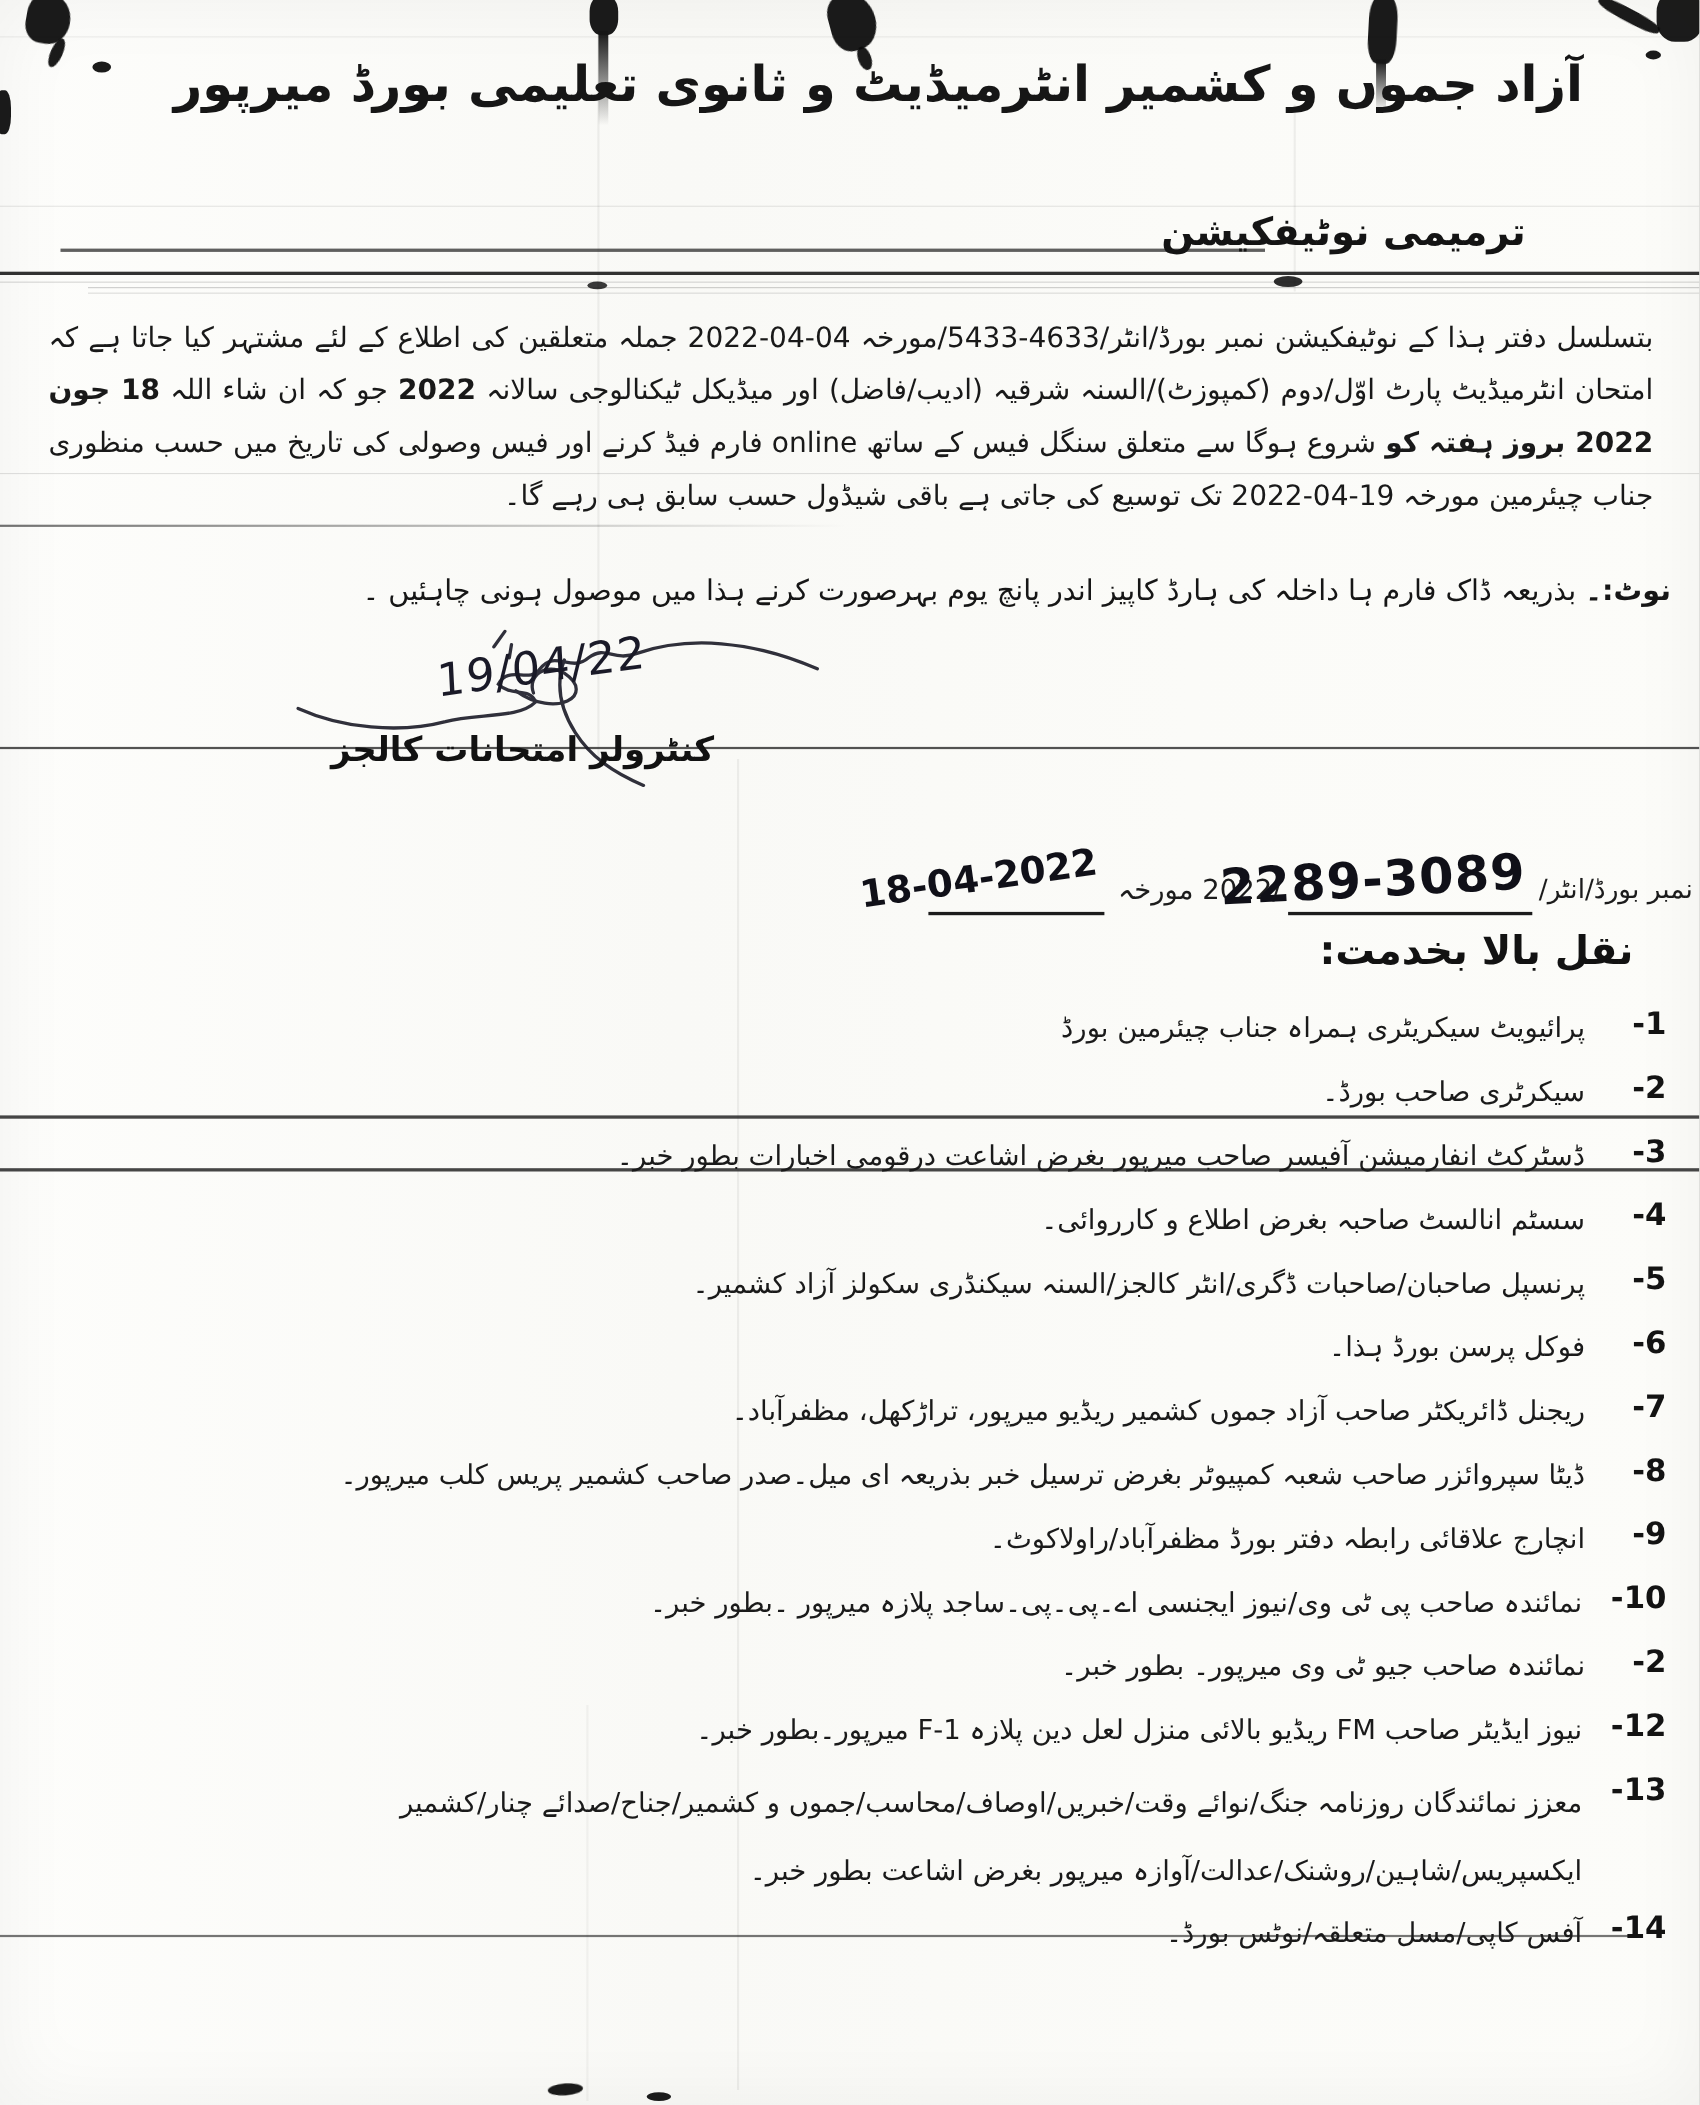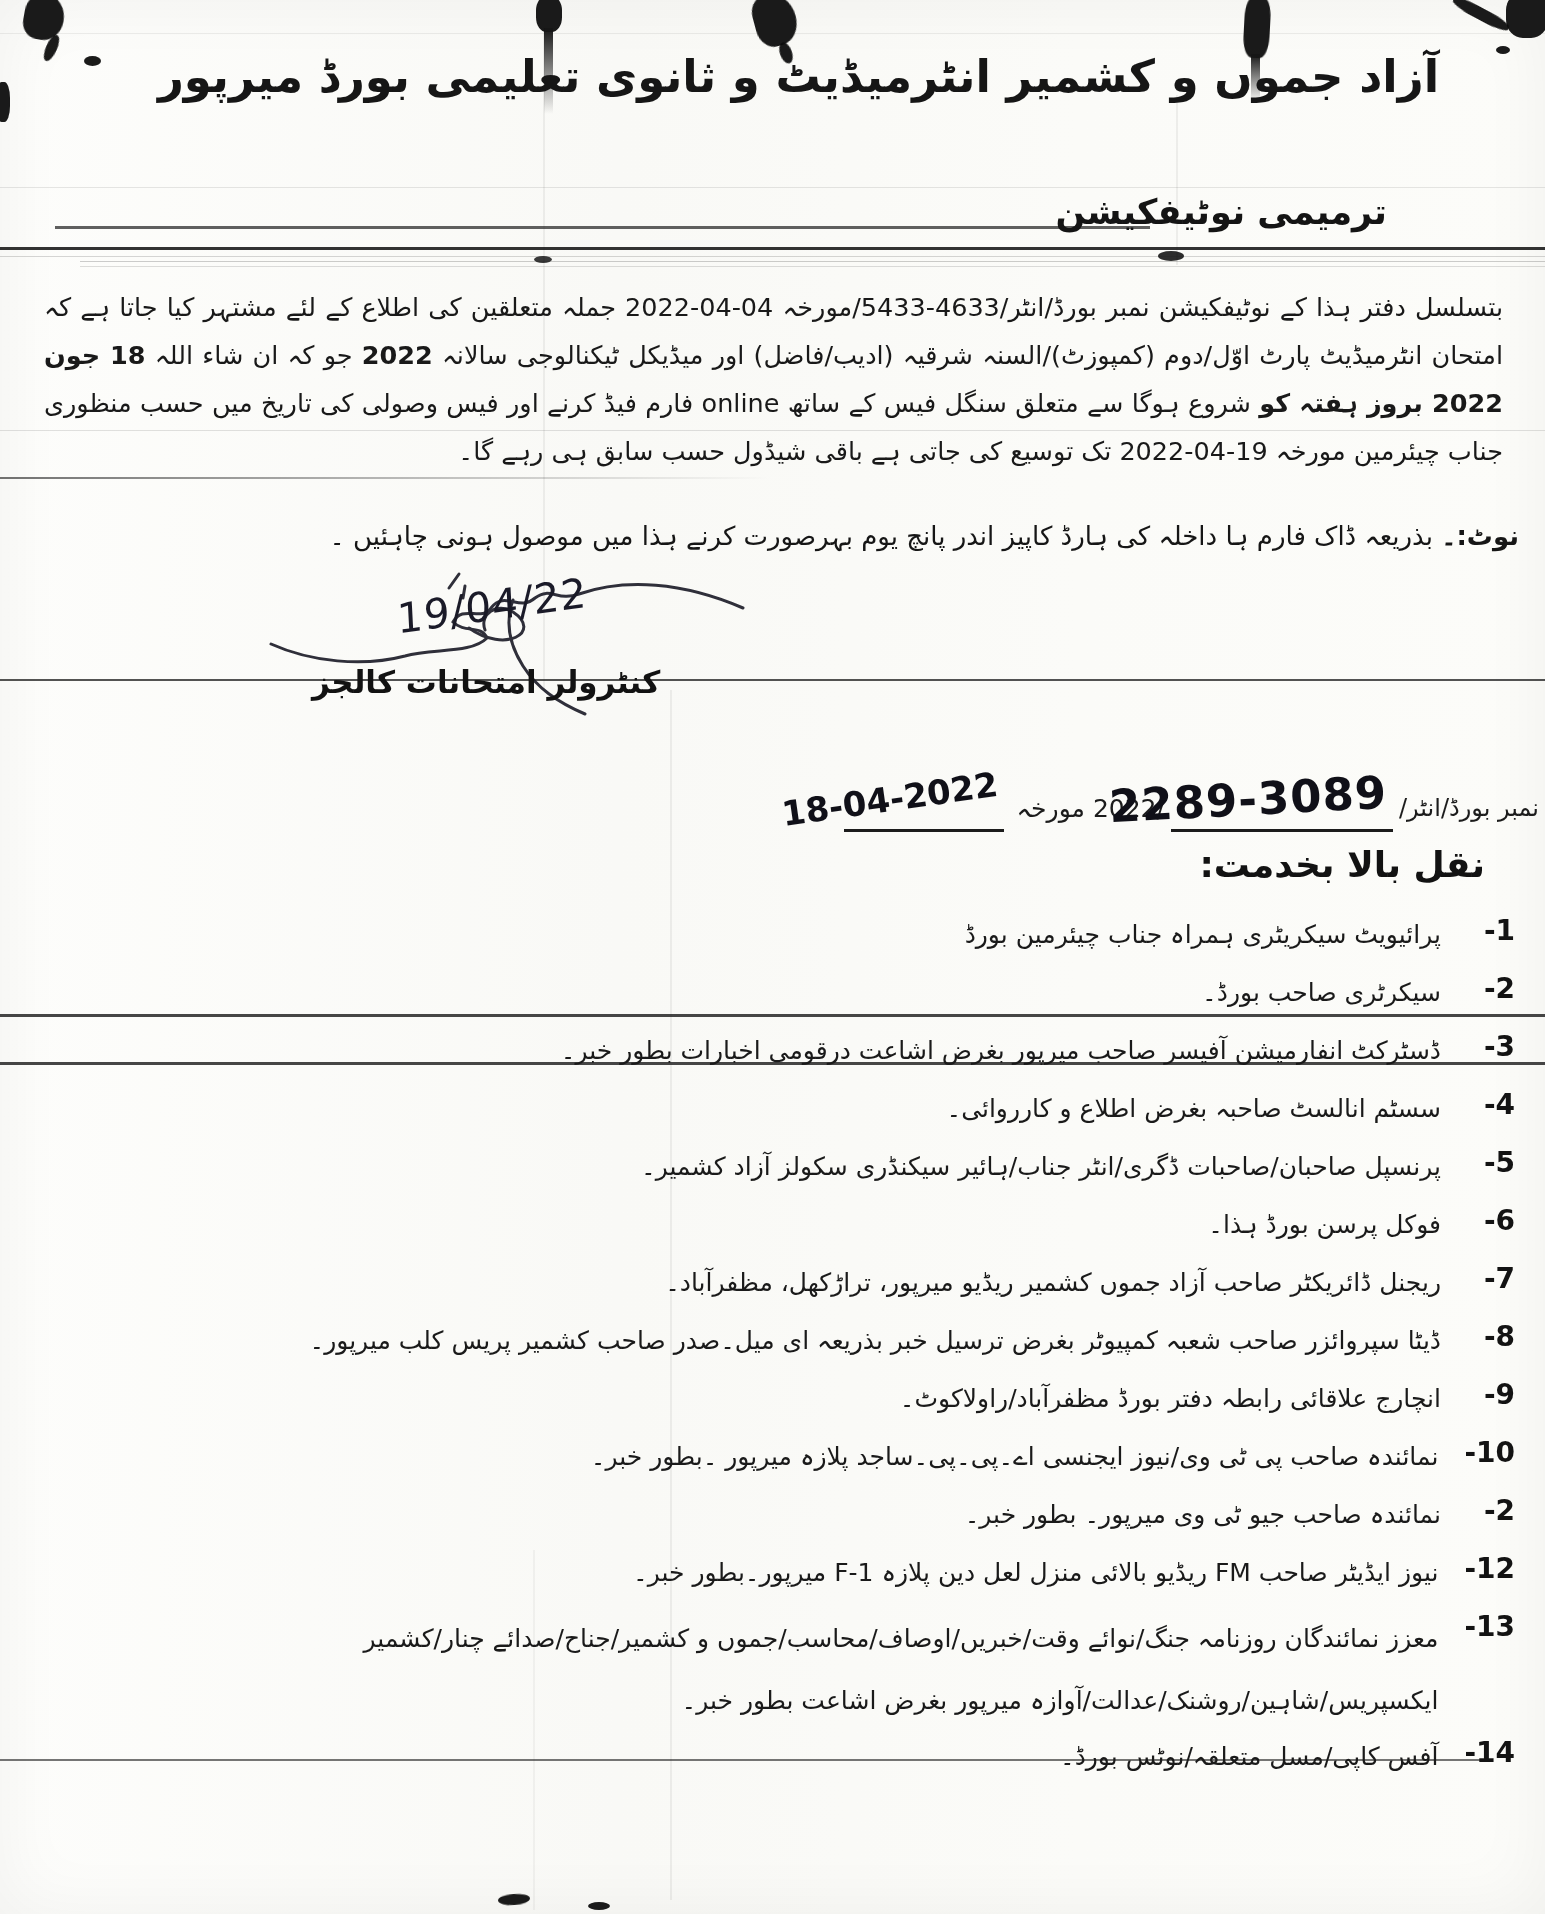--- a/index.html
+++ b/index.html
@@ -22,21 +22,21 @@
   .fade-v{position:absolute;width:9px;background:linear-gradient(#161616,rgba(0,0,0,0));}
   
   .para{position:absolute;top:283px;left:44px;right:42px;font-size:25.5px;line-height:48px;
     text-align:justify;direction:rtl;color:#191919;}
   
   .note{position:absolute;top:521px;right:26px;font-size:26px;direction:rtl;white-space:nowrap;color:#161616;}
   
   .sig-svg{position:absolute;left:213px;top:570px;z-index:2;}
   .sig-date{position:absolute;left:396px;top:582px;font-size:41px;color:#1a1a28;
     transform:rotate(-8deg) skewX(-5deg);letter-spacing:1px;white-space:nowrap;}
-  .controller{position:absolute;top:664px;left:312px;font-size:31px;font-weight:bold;z-index:3;direction:rtl;color:#121212;}
+  .controller{position:absolute;top:664px;left:301px;font-size:31px;font-weight:bold;z-index:3;direction:rtl;color:#121212;}
   .phone{position:absolute;top:778px;left:192px;font-size:30px;font-weight:bold;letter-spacing:.5px;color:#141414;}
   
   .ref-line{position:absolute;top:766px;right:6px;height:66px;display:flex;direction:rtl;
     align-items:flex-end;gap:6px;z-index:2;}
   .ref-label{font-size:24px;padding-bottom:10px;white-space:nowrap;}
   .uwrap{position:relative;border-bottom:3px solid #1c1c1c;height:62px;}
   .uwrap.w1{width:222px;}
   .uwrap.w2{width:160px;margin-right:6px;}
   .hand{position:absolute;bottom:3px;right:6px;font-weight:bold;color:#101018;white-space:nowrap;}
   .hand-ref{font-size:45px;transform:rotate(-3deg);letter-spacing:1px;}
@@ -142,21 +142,21 @@
     <span class="copy-text urdu">ڈسٹرکٹ انفارمیشن آفیسر صاحب میرپور بغرض اشاعت درقومی اخبارات بطور خبر۔</span>
   </div>
 
   <div class="copy-row">
     <span class="copy-num">4-</span>
     <span class="copy-text urdu">سسٹم انالسٹ صاحبہ بغرض اطلاع و کارروائی۔</span>
   </div>
 
   <div class="copy-row">
     <span class="copy-num">5-</span>
-    <span class="copy-text urdu">پرنسپل صاحبان/صاحبات ڈگری/انٹر جناب/ہائیر سیکنڈری سکولز آزاد کشمیر۔</span>
+    <span class="copy-text urdu">پرنسپل صاحبان/صاحبات ڈگری/انٹر کالجز/السنہ سیکنڈری سکولز آزاد کشمیر۔</span>
   </div>
 
   <div class="copy-row">
     <span class="copy-num">6-</span>
     <span class="copy-text urdu">فوکل پرسن بورڈ ہذا۔</span>
   </div>
 
   <div class="copy-row">
     <span class="copy-num">7-</span>
     <span class="copy-text urdu">ریجنل ڈائریکٹر صاحب آزاد جموں کشمیر ریڈیو میرپور، تراڑکھل، مظفرآباد۔</span>

